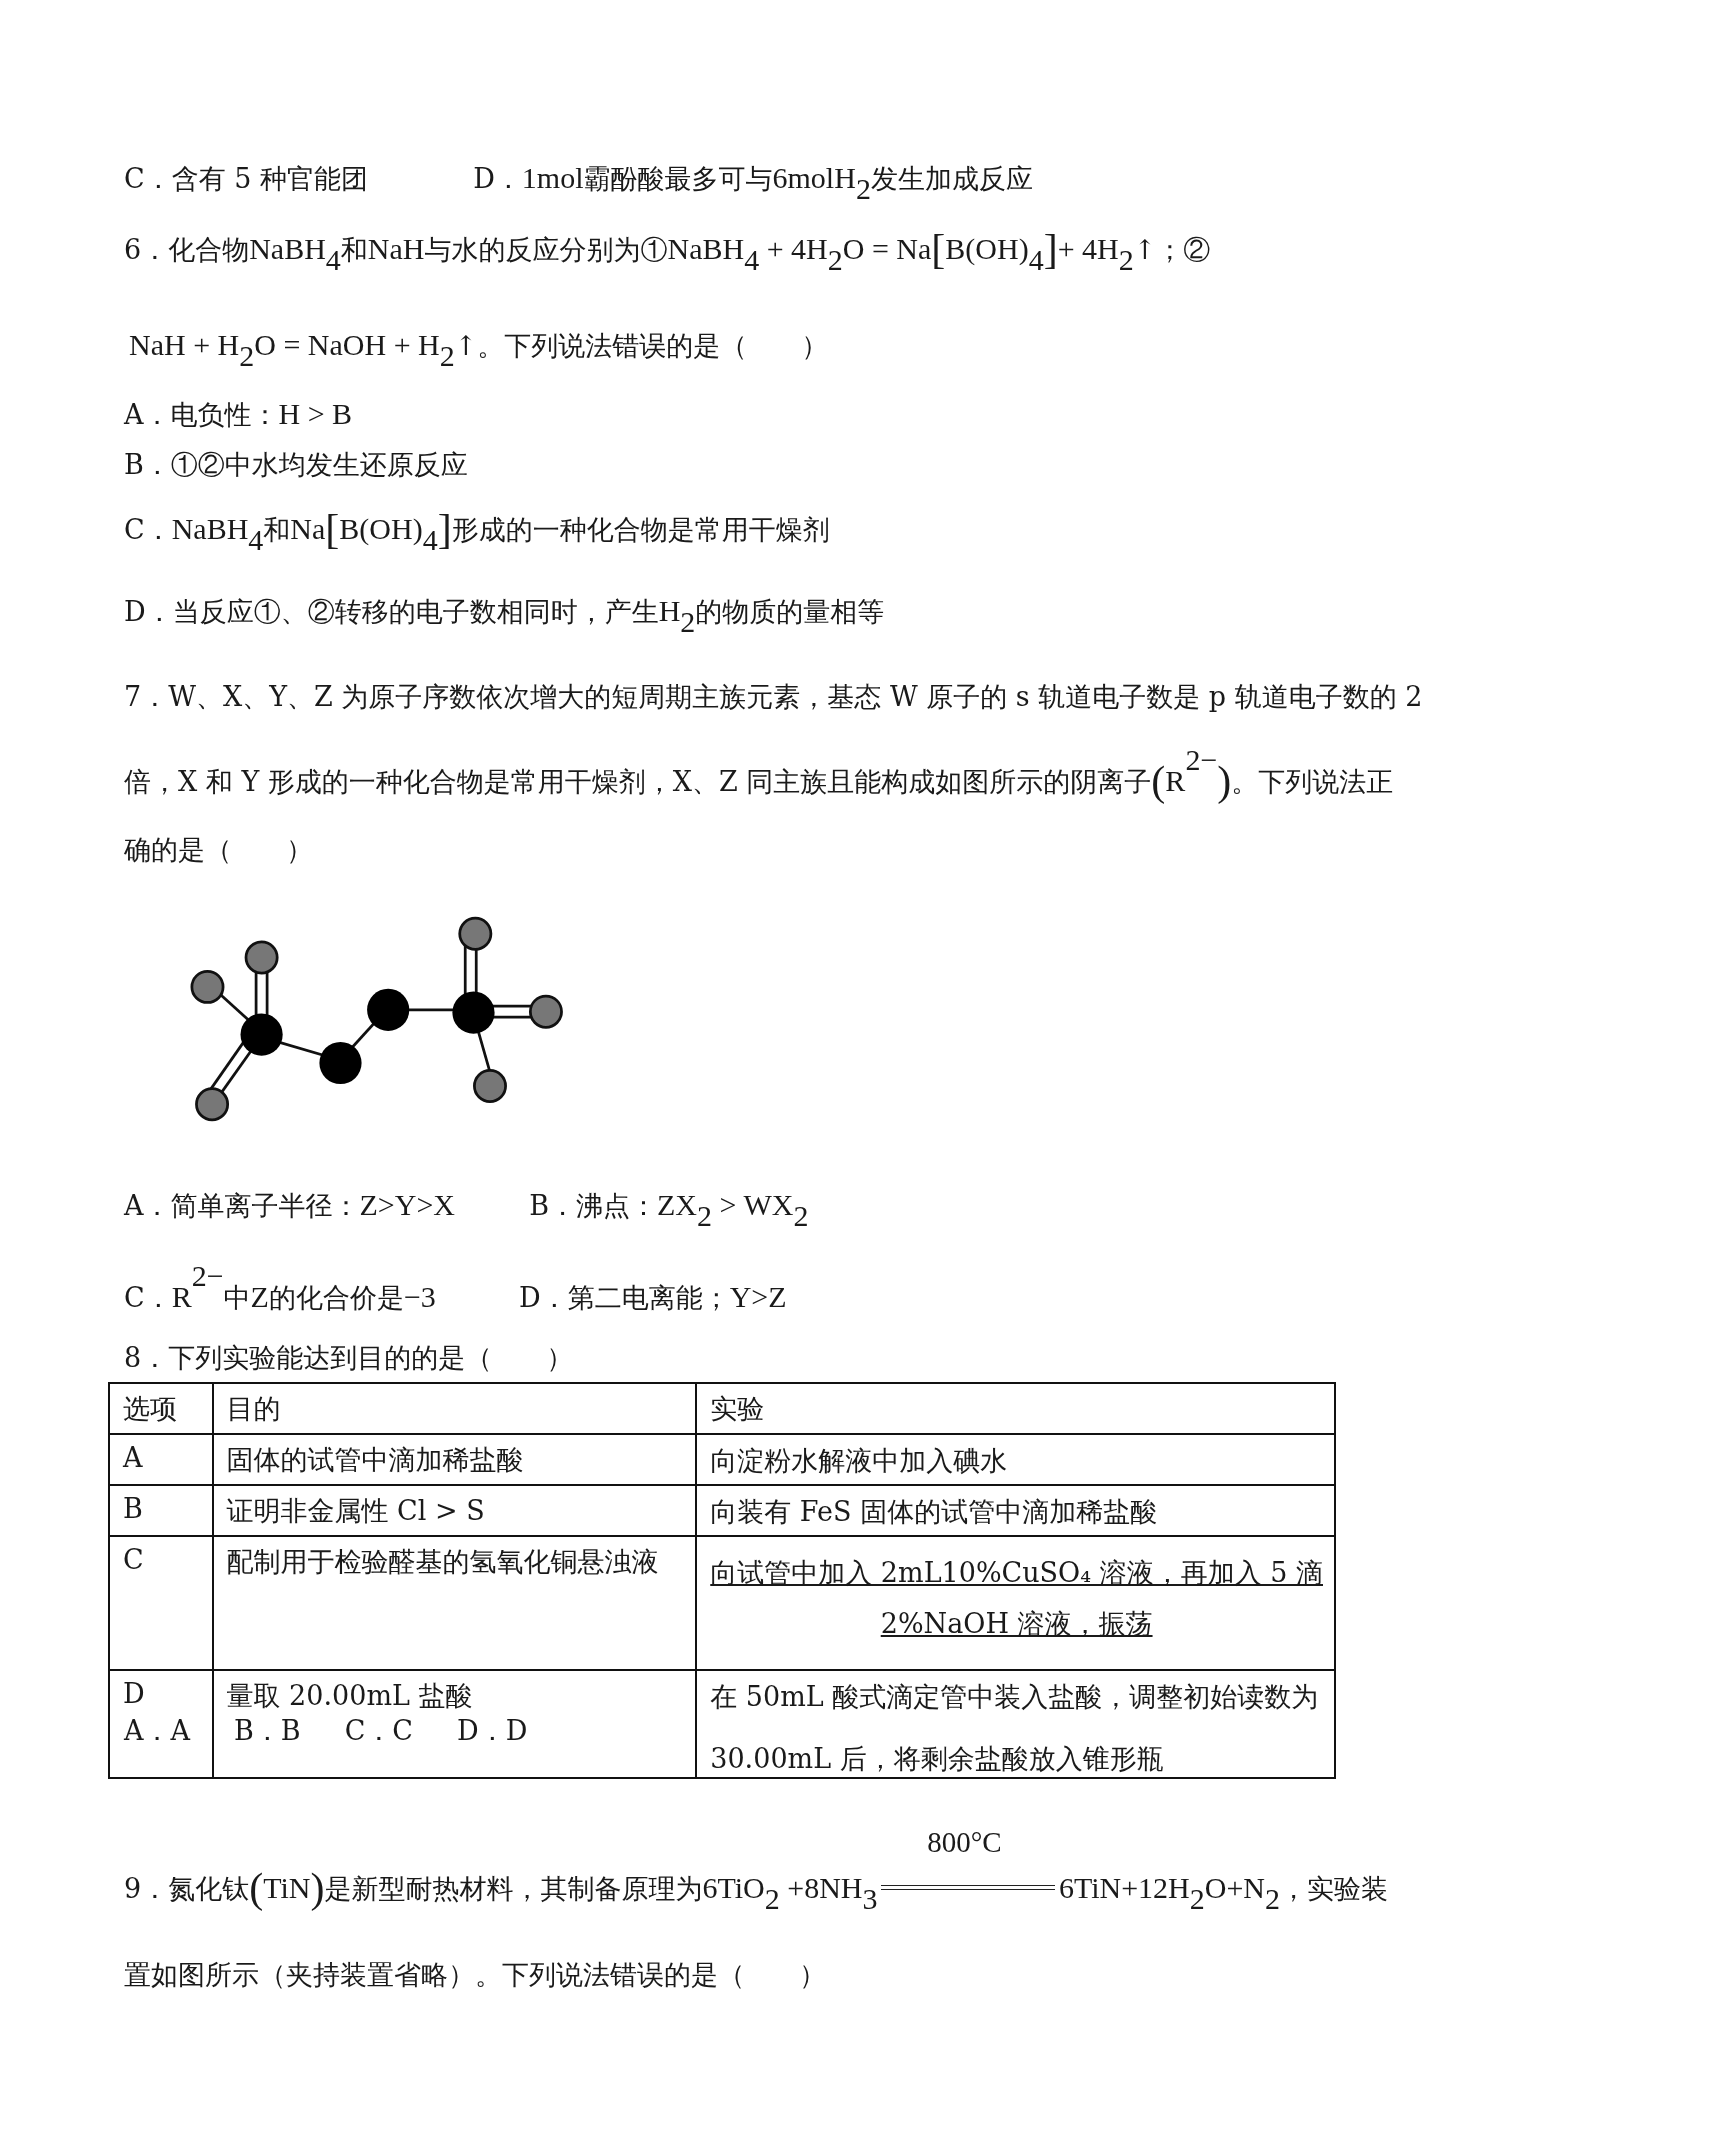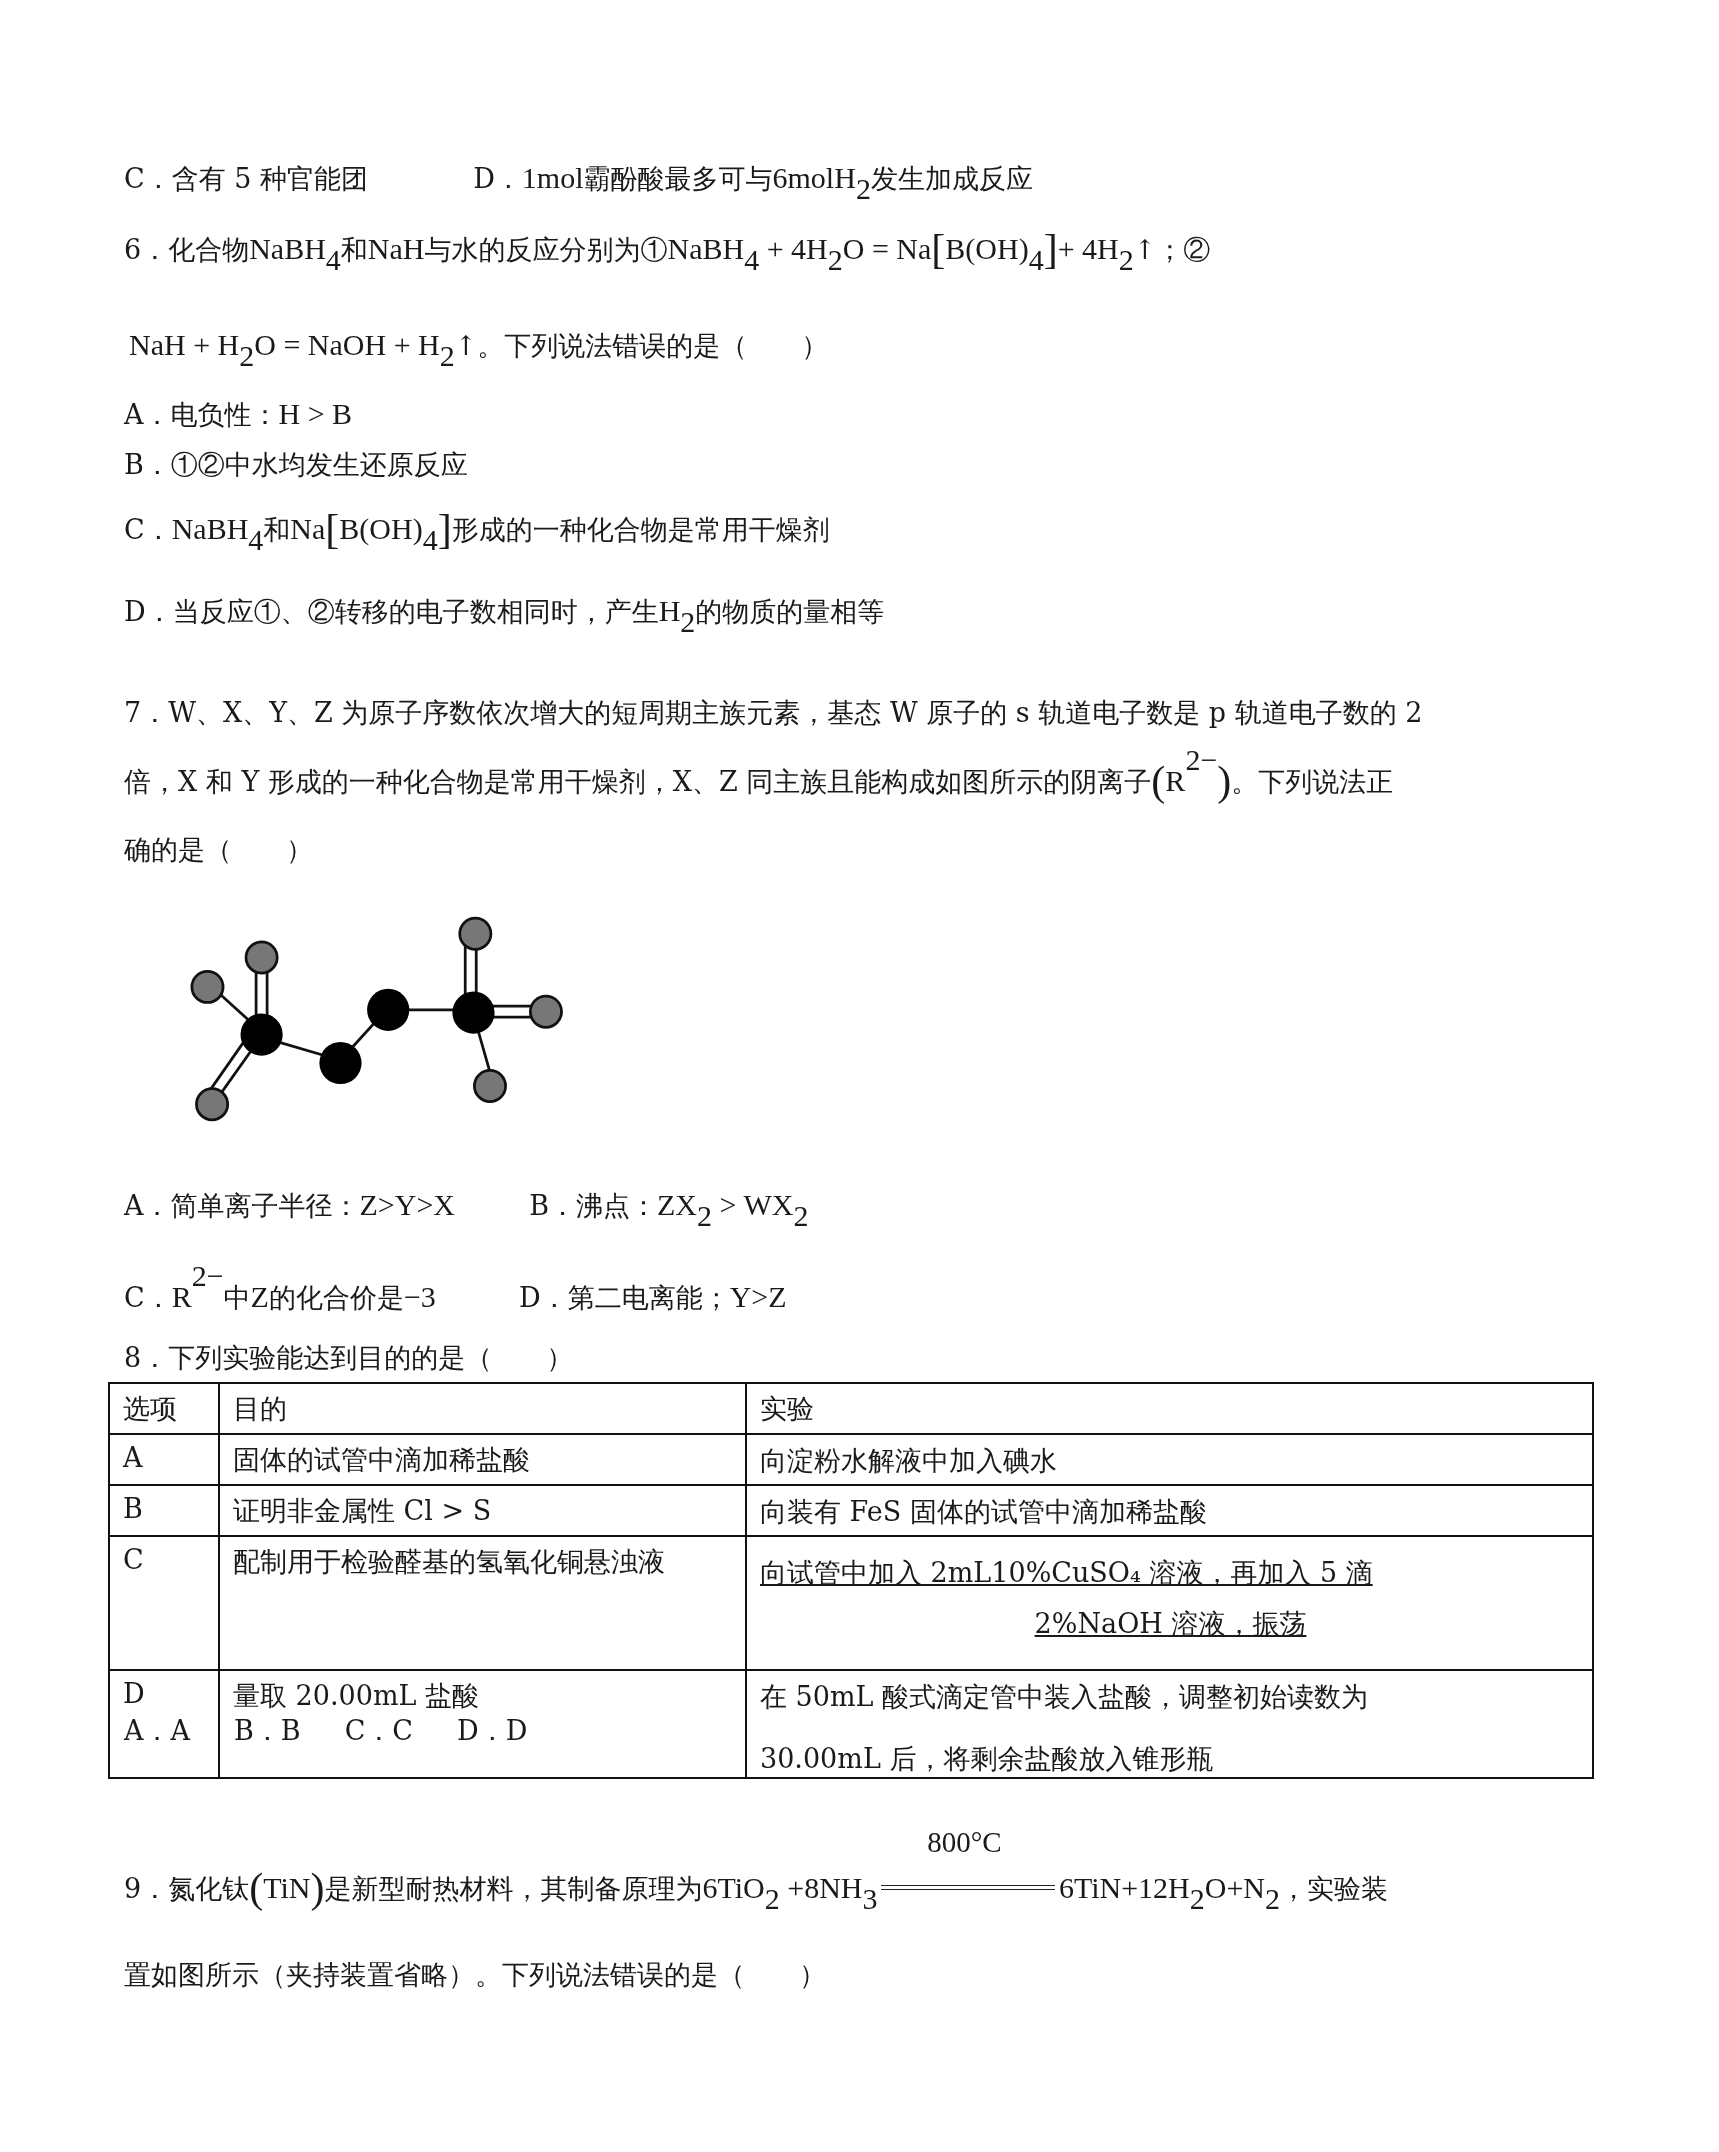--- a/index.html
+++ b/index.html
@@ -7,21 +7,21 @@
          font-family:"DejaVu Serif", "Liberation Serif", serif; color:#1a1a1a; }
   .line { position:absolute; left:124px; font-size:27px; line-height:37px; white-space:nowrap; }
   .latin { font-family:"Liberation Serif", "DejaVu Serif", serif; font-size:30px; }
   sub { font-size:0.6em; vertical-align:-0.35em; line-height:0; }
   sup { font-size:0.6em; vertical-align:0.7em; line-height:0; }
   .big-bracket { font-family:"Liberation Serif", serif; font-size:42px; vertical-align:-3.7px; font-weight:200; }
   .gap { display:inline-block; }
   
   #molecule { position:absolute; left:129px; top:886px; width:478px; height:266px; }
   
-  #exp-table { position:absolute; left:108px; top:1382px; width:1486px; border-collapse:collapse;
+  #exp-table { position:absolute; left:108px; top:1382px; width:1228px; border-collapse:collapse;
                font-size:27px; }
   #exp-table td { border:2.8px solid #111; vertical-align:top; padding:7.3px 11px 0 13px; }
   #exp-table td.c0 { width:84px; }
   #exp-table td.c1 { width:501px; }
   .cell-line { line-height:37px; white-space:nowrap; }
   .cell-line2 { margin-top:14px;text-align:center; }
   
   .cond-wrap { position:relative; display:inline-block; width:174px; height:37px; vertical-align:middle; margin:0 3.7px; }
   .cond-wrap .cond { position:absolute; left:46px; top:-48px; font-family:"Liberation Serif", serif; font-size:29px; }
   .cond-wrap .eq-bar { position:absolute; left:0; right:0; top:13px; height:2.8px; border-top:1.8px solid #222; border-bottom:1.8px solid #222; }
@@ -51,21 +51,21 @@
 <div class="line" style="top:446px;">
   <span>B．</span><span>①②中水均发生还原反应</span>
 </div>
 <div class="line" style="top:510px;">
   <span>C．</span><span class="latin">NaBH</span><sub class="latin">4</sub><span>和</span><span class="latin">Na</span><span class="big-bracket">[</span><span class="latin">B(OH)</span><sub class="latin">4</sub><span class="big-bracket">]</span><span>形成的一种化合物是常用干燥剂</span>
 </div>
 <div class="line" style="top:592px;">
   <span>D．</span><span>当反应①、②转移的电子数相同时，产生</span><span class="latin">H</span><sub class="latin">2</sub><span>的物质的量相等</span>
 </div>
 
-<div class="line" style="top:678px;margin-top:16px;">
+<div class="line" style="top:678px;">
   <span>7．</span><span>W、X、Y、Z 为原子序数依次增大的短周期主族元素，基态 W 原子的 s 轨道电子数是 p 轨道电子数的 2</span>
 </div>
 <div class="line" style="top:760px;">
   <span>倍，X 和 Y 形成的一种化合物是常用干燥剂，X、Z 同主族且能构成如图所示的阴离子</span><span class="big-bracket">(</span><span class="latin">R</span><sup class="latin">2−</sup><span class="big-bracket">)</span><span>。下列说法正</span>
 </div>
 <div class="line" style="top:831px;">
   <span>确的是（　　）</span>
 </div>
 
 <svg id="molecule" viewBox="0 0 520 290">

